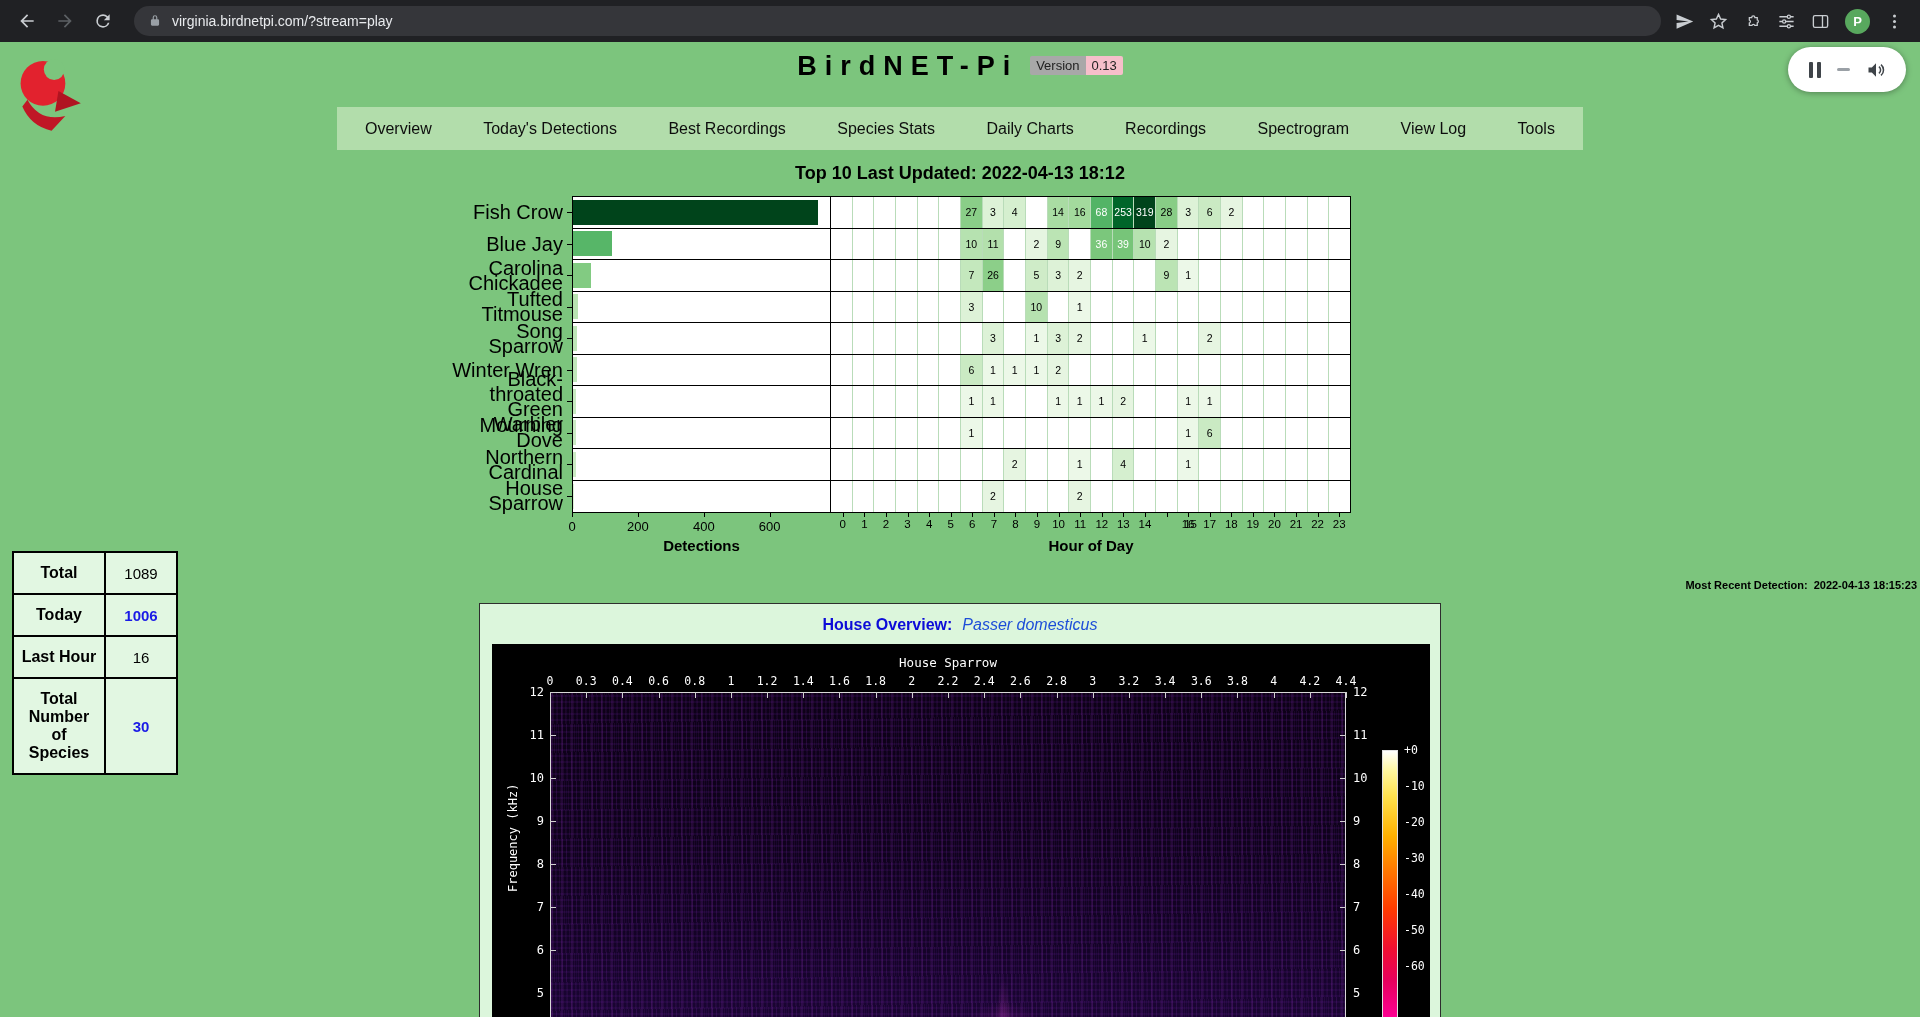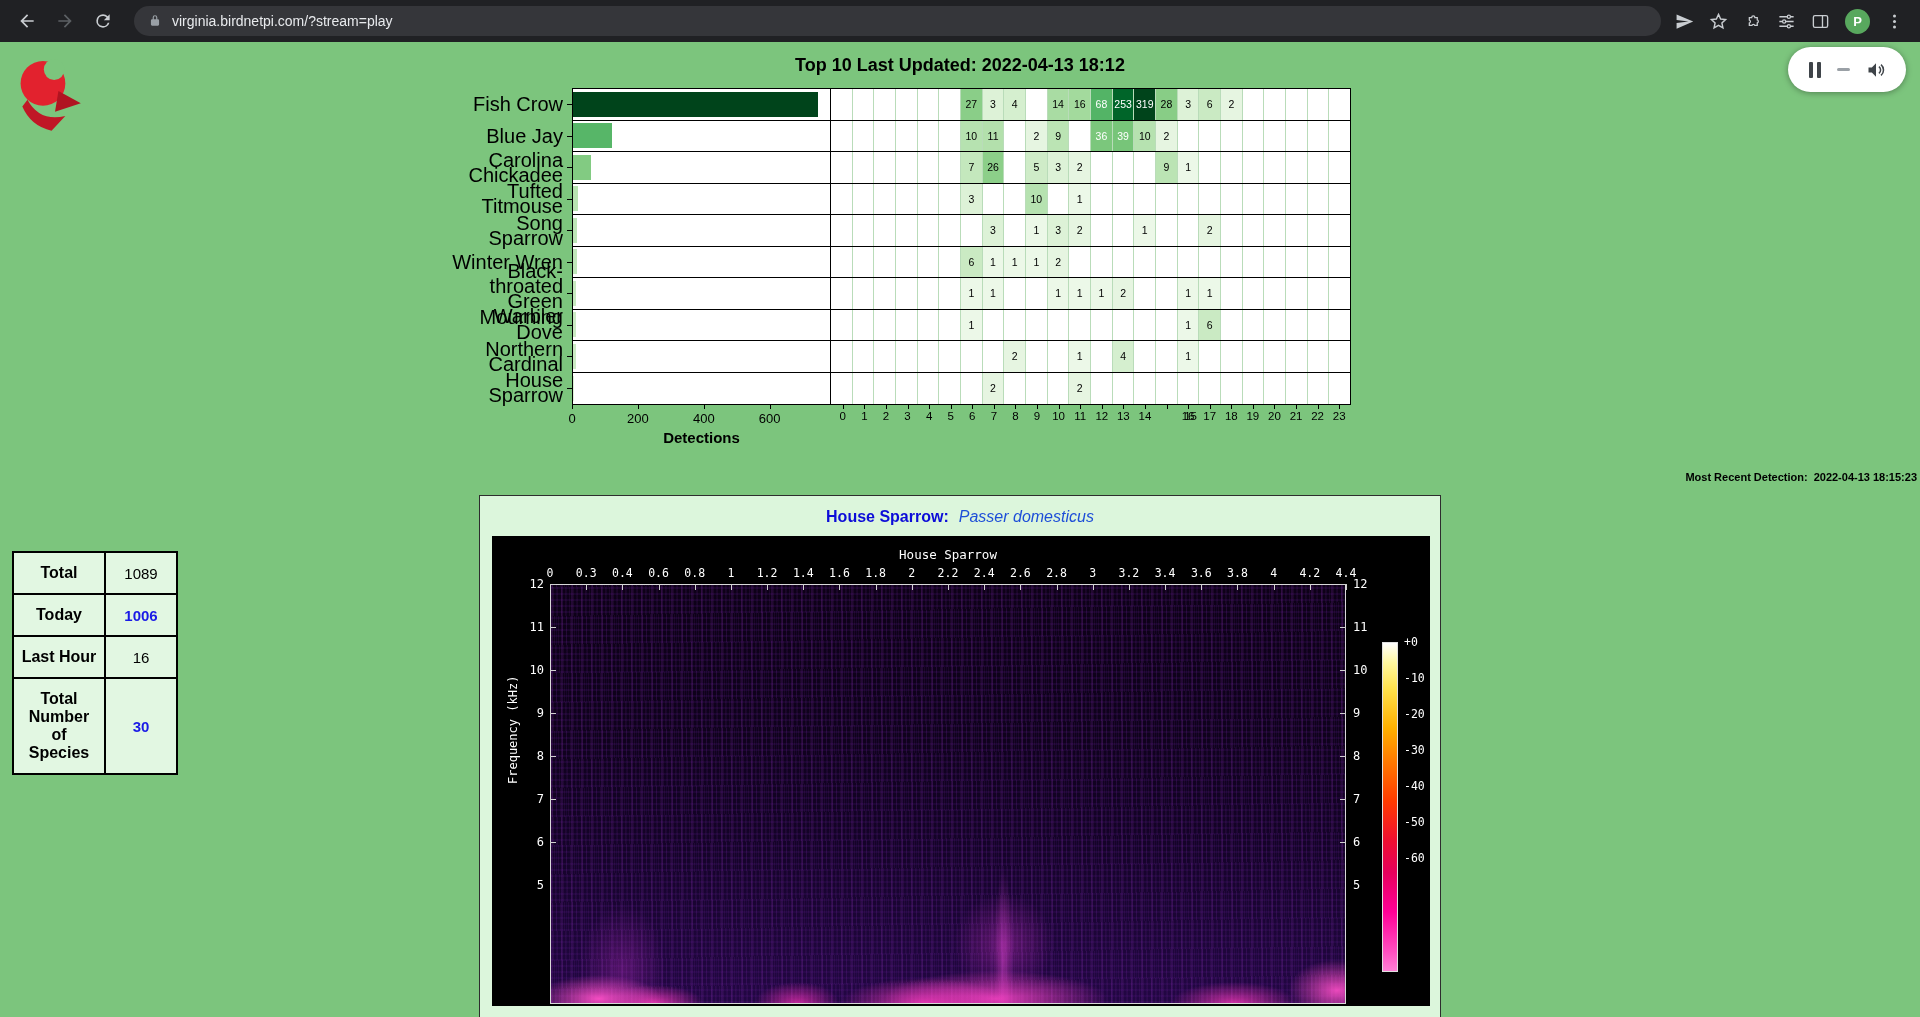--- a/index.html
+++ b/index.html
@@ -184,21 +184,35 @@
         <i></i>
         <i></i>
       </div>
     <div class="seek-dash"></div>
     <svg viewBox="0 0 24 24">
       <path d="M3 9v6h4l5 5V4L7 9H3z" fill="#3f4449"></path>
       <path d="M15.5 8a5 5 0 0 1 0 8M18 5.5a8.5 8.5 0 0 1 0 13" stroke="#3f4449" stroke-width="1.8" fill="none"></path>
     </svg>
   </div>
 
-
+  <div class="masthead">
+    <span class="site-title">BirdNET-Pi</span><span class="badge"><span class="k">Version</span><span class="v">0.13</span></span>
+  </div>
+
+  <nav class="main-nav">
+      <div class="nav-item">Overview</div>
+      <div class="nav-item">Today's Detections</div>
+      <div class="nav-item">Best Recordings</div>
+      <div class="nav-item">Species Stats</div>
+      <div class="nav-item">Daily Charts</div>
+      <div class="nav-item">Recordings</div>
+      <div class="nav-item">Spectrogram</div>
+      <div class="nav-item">View Log</div>
+      <div class="nav-item">Tools</div>
+    </nav>
 
   <div class="top10-heading">Top 10 Last Updated: 2022-04-13 18:12</div>
 
   <div class="chart-wrap">
     <div class="chart-grid">
       <div class="col-labels">
           <div class="label-row">
             <span>Fish Crow</span>
           </div>
           <div class="label-row">
@@ -534,20 +548,21 @@
       <span class="tickmark" style="left: 0px;"></span>
           <span class="ticklabel" style="left: 0px;">0</span>
           <span class="tickmark" style="left: 65.8974px;"></span>
           <span class="ticklabel" style="left: 65.8974px;">200</span>
           <span class="tickmark" style="left: 131.795px;"></span>
           <span class="ticklabel" style="left: 131.795px;">400</span>
           <span class="tickmark" style="left: 197.692px;"></span>
           <span class="ticklabel" style="left: 197.692px;">600</span>
         </div>
       <div class="heat-axis">
+        <div class="axis-title">Hour of Day</div>
       <span class="tickmark" style="left: 11.7917px;"></span>
           <span class="hourlabel" style="left: 11.7917px;">0</span>
           <span class="tickmark" style="left: 33.375px;"></span>
           <span class="hourlabel" style="left: 33.375px;">1</span>
           <span class="tickmark" style="left: 54.9583px;"></span>
           <span class="hourlabel" style="left: 54.9583px;">2</span>
           <span class="tickmark" style="left: 76.5417px;"></span>
           <span class="hourlabel" style="left: 76.5417px;">3</span>
           <span class="tickmark" style="left: 98.125px;"></span>
           <span class="hourlabel" style="left: 98.125px;">4</span>
@@ -613,21 +628,21 @@
         </tr>
       </tbody>
     </table>
 
   <div class="recent">
     <span>Most Recent Detection:</span><span>2022-04-13 18:15:23</span>
   </div>
 
   <div class="det-panel">
     <div class="det-line1">
-      <span class="cname">House Sparrow:</span><span class="sname">Passer domesticus</span>
+      <span class="cname">House Overview:</span><span class="sname">Passer domesticus</span>
     </div>
 
     <div class="spec">
       <div class="spec-title">House Sparrow</div>
       <div class="freq-label">Frequency (kHz)</div>
       <div class="spec-plot"></div>
       <div class="colorbar"></div>
       <div>
           <span class="spec-xlabel" style="left: 58px;">0</span>
           <span class="spec-xtick" style="left: 58px;"></span>

